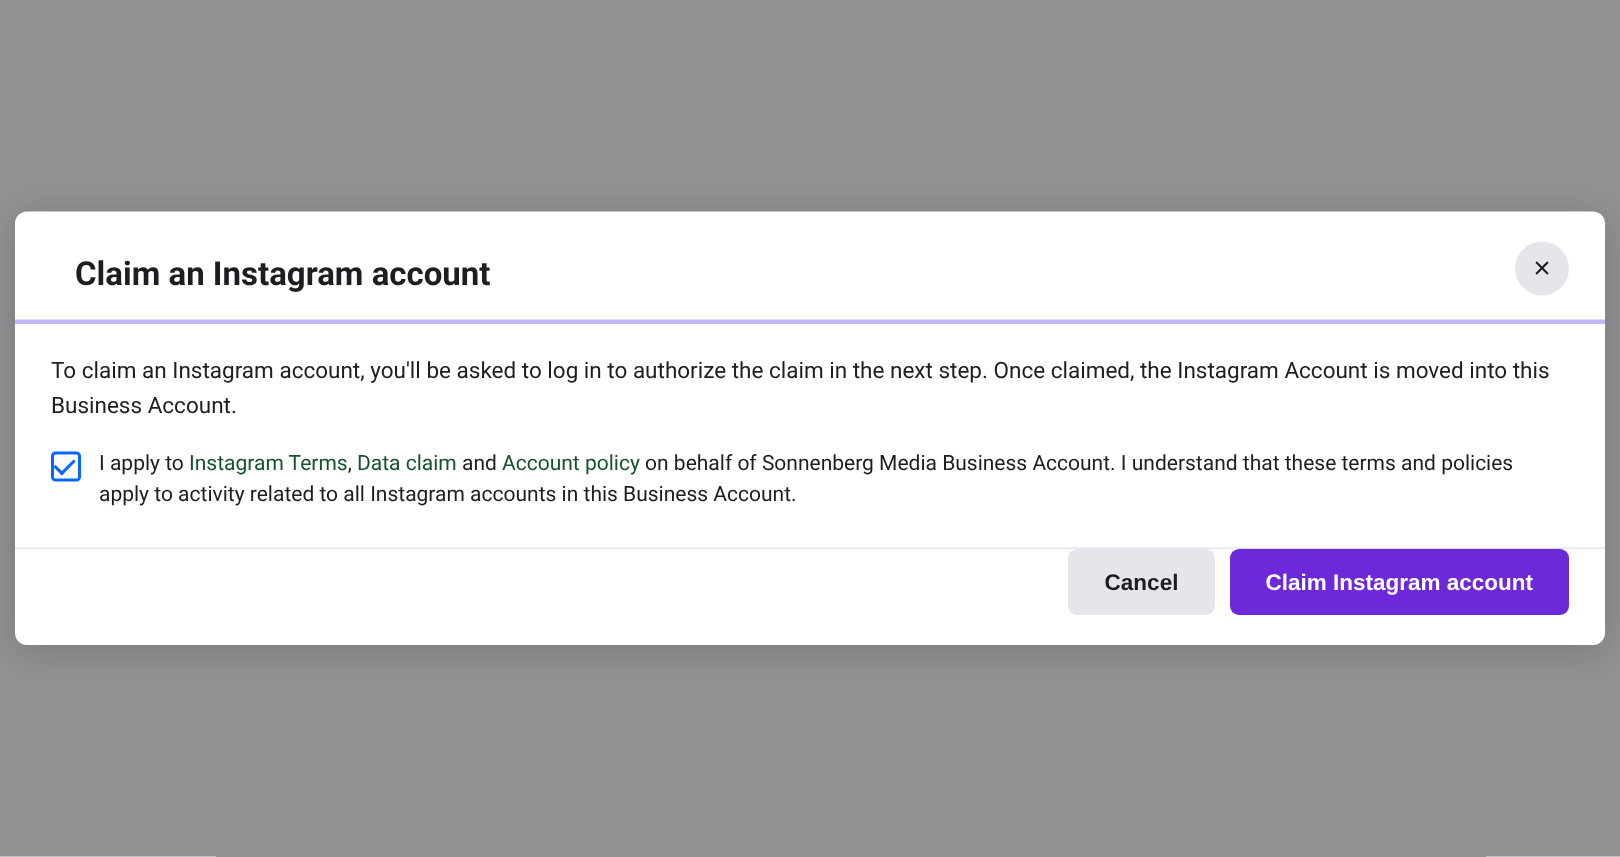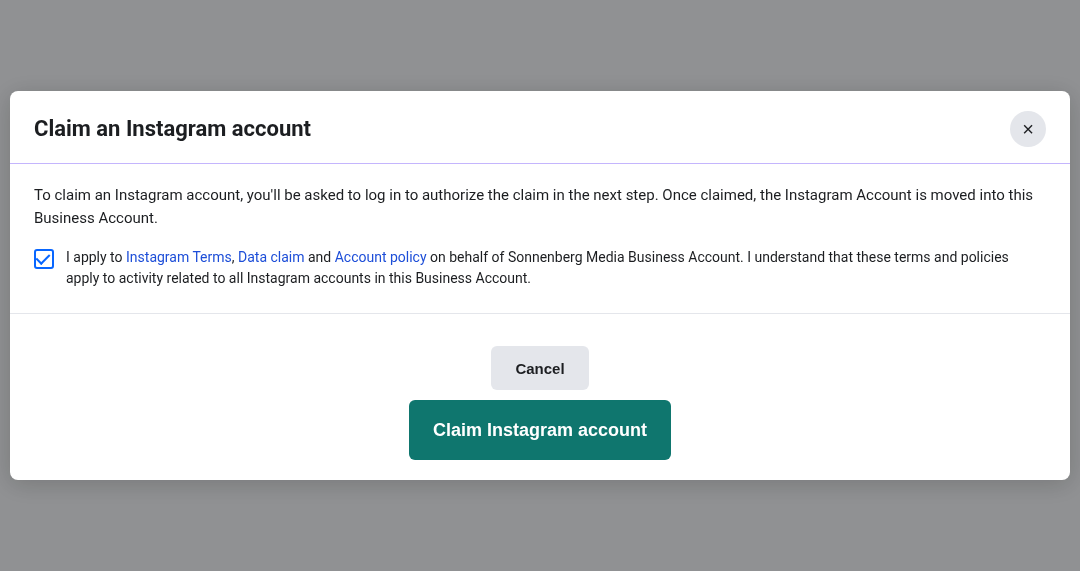--- a/index.html
+++ b/index.html
@@ -37,24 +37,24 @@
       border-radius: 8px;
       width: 1060px;
       max-width: 1060px;
       padding: 0;
       position: relative;
       box-shadow: 0 4px 24px rgba(0,0,0,0.18);
     }
 
     .dialog-header {
       display: flex;
-      align-items: center;
+      align-items: flex-end;
       justify-content: space-between;
-      padding: 20px 24px 16px 24px;
-      border-bottom: 1px solid #c4b5fd;
+      padding: 20px 24px 16px 40px;
+      border-bottom: 3px solid #c4b5fd;
     }
 
     .dialog-title {
       font-size: 22px;
       font-weight: 700;
       color: #1c1e21;
       line-height: 1.2;
     }
 
     .close-btn {
@@ -127,57 +127,55 @@
       transform: rotate(45deg);
     }
 
     .checkbox-label {
       font-size: 14px;
       color: #1c1e21;
       line-height: 1.5;
     }
 
     .link {
-      color: #1d4ed8;
+      color: #14532d;
       text-decoration: none;
       cursor: pointer;
     }
 
     .dialog-footer {
       display: flex;
-      align-items: center;
       justify-content: flex-end;
       gap: 10px;
-      padding: 32px 24px 20px 24px;
+      padding: 0 24px 20px 24px;
       border-top: 1px solid #e4e6eb;
-      flex-direction: column;
     }
 
     .btn-cancel {
       background: #e4e6eb;
       color: #1c1e21;
       border: none;
       border-radius: 6px;
       padding: 10px 24px;
       font-size: 15px;
       font-weight: 600;
       cursor: pointer;
       height: 44px;
     }
 
     .btn-claim {
-      background: #0f766e;
+      background: #6d28d9;
       color: #ffffff;
       border: none;
       border-radius: 6px;
       padding: 10px 24px;
-      font-size: 18px;
+      font-size: 15px;
       font-weight: 600;
       cursor: pointer;
-      height: 60px;
+      height: 44px;
     }
   </style>
 </head>
 <body>
 
 <div class="dialog-overlay">
   <div class="dialog">
 
     <div class="dialog-header">
       <h2 class="dialog-title">Claim an Instagram account</h2>

